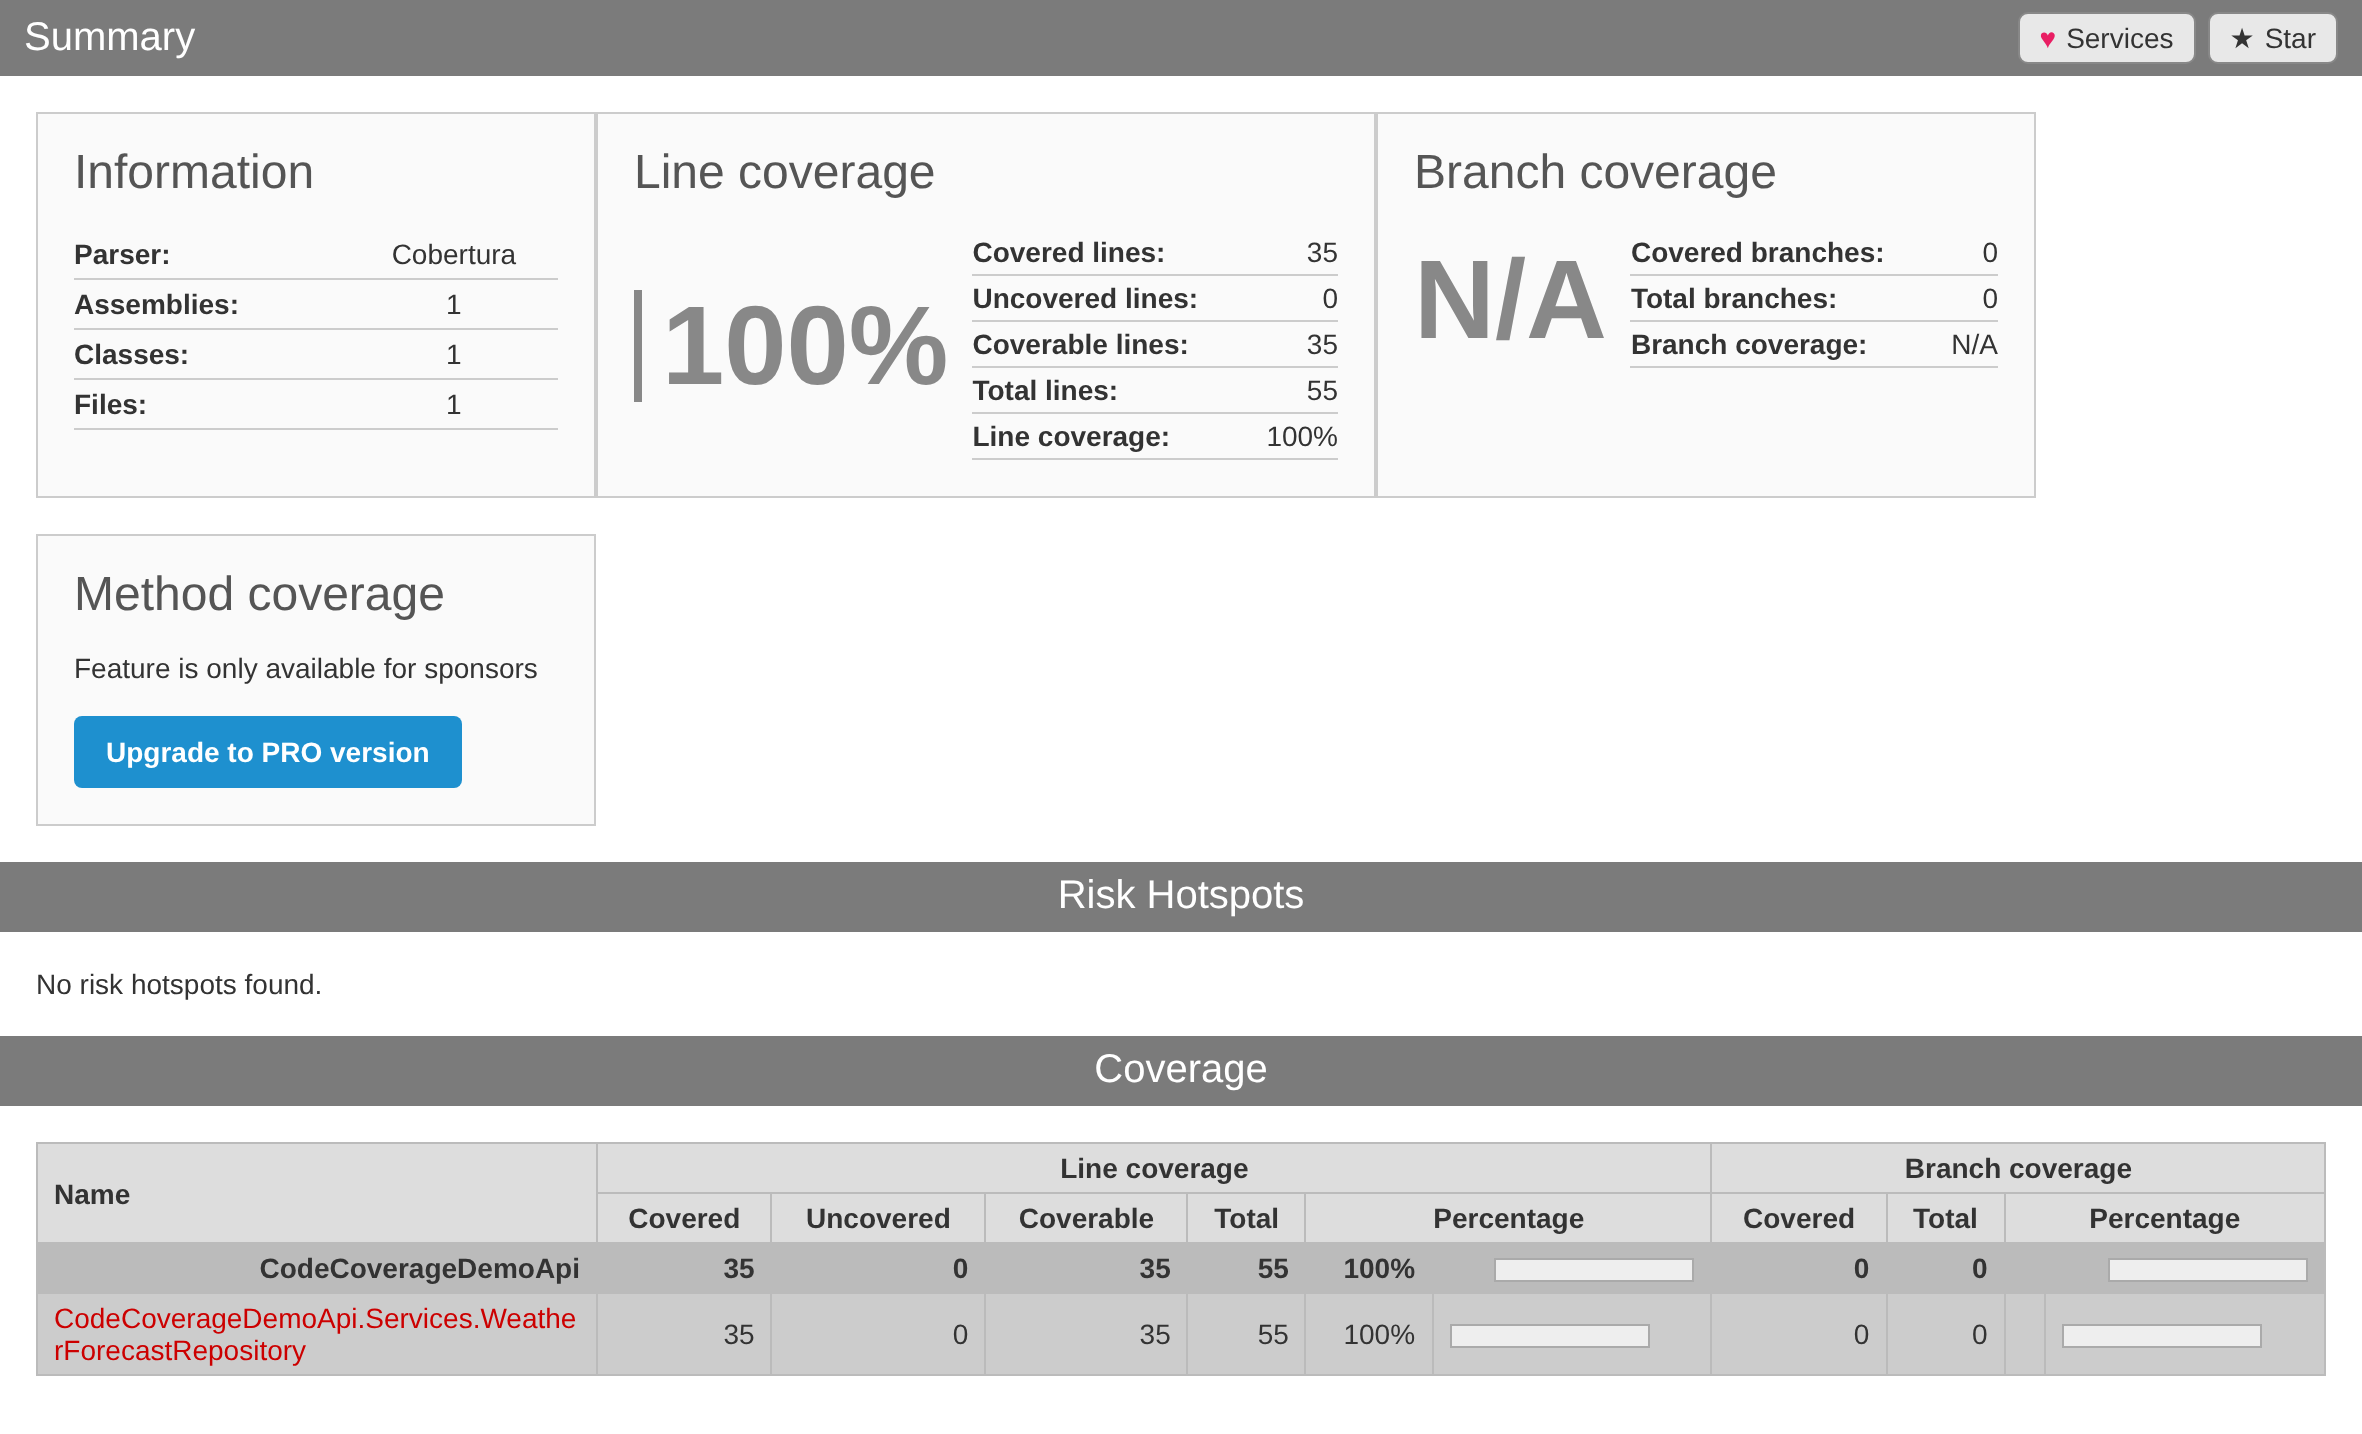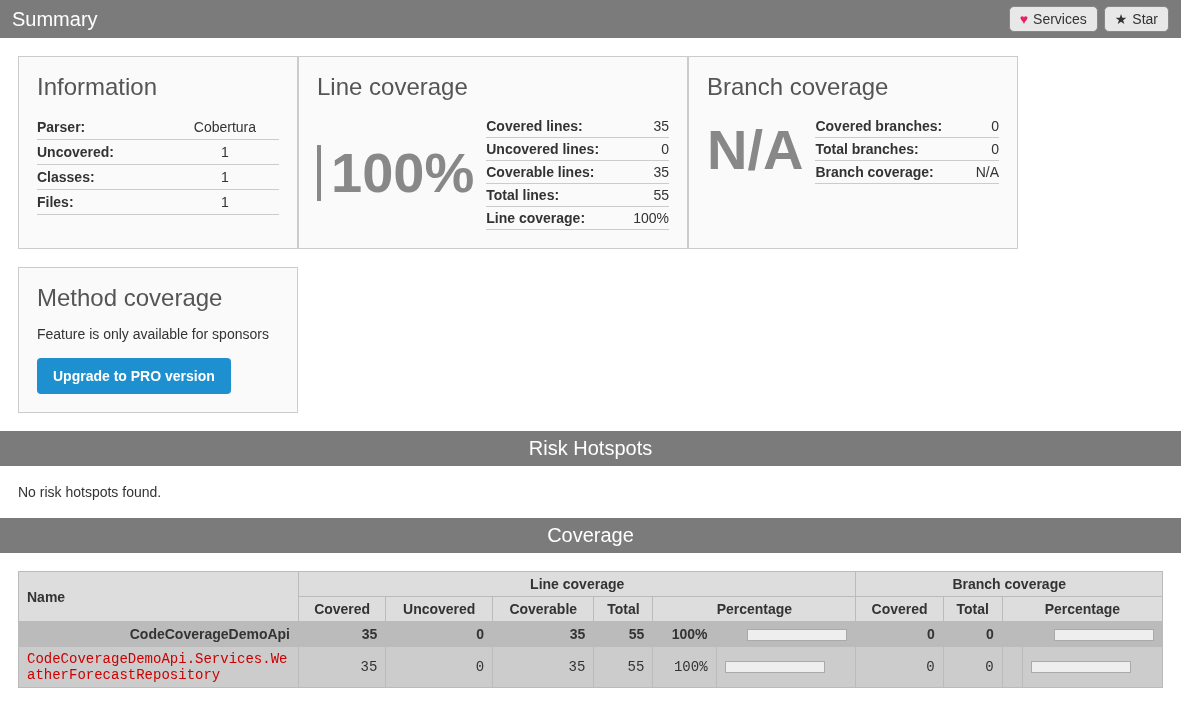--- a/index.html
+++ b/index.html
@@ -41,21 +41,21 @@
 
 .cov-table-wrap { padding: 18px; }
 .cov-table { width: 100%; border-collapse: collapse; font-size: 14px; }
 .cov-table th, .cov-table td { border: 1px solid #bbb; padding: 4px 8px; }
 .cov-table thead th { background: #ddd; text-align: center; font-weight: bold; }
 .cov-table thead tr:nth-child(2) th { background: #ddd; }
 .cov-table .name-col { text-align: left; width: 280px; }
 .cov-table .num { text-align: right; }
 .cov-table tbody tr.assembly-row { background: #bbb; font-weight: bold; }
 .cov-table tbody tr.assembly-row td { background: #bbb; text-align: right; }
-.cov-table tbody tr.class-row { background: #6d28d9; font-family: Liberation Mono, monospace; }
+.cov-table tbody tr.class-row { background: #6d28d9; }
 .cov-table tbody tr.class-row td { background: #ccc; }
 .cov-table .class-link { color: #c00; text-decoration: none; word-break: break-all; }
 .pct-bar { display: inline-block; width: 100px; height: 12px; background: #eee; border: 1px solid #aaa; position: relative; vertical-align: middle; }
 .pct-bar-fill { position: absolute; left: 0; top: 0; bottom: 0; background: #eee; }
 .pct-cell { white-space: nowrap; }
 </style>
 </head>
 <body>
 
 <div class="header-bar">
@@ -76,21 +76,21 @@
 
   <div class="card info-card">
     <h2>Information</h2>
     <table class="info-table">
       <tbody id="info-rows">
           <tr>
             <td class="lbl">Parser:</td>
             <td class="val">Cobertura</td>
           </tr>
           <tr>
-            <td class="lbl">Uncovered:</td>
+            <td class="lbl">Assemblies:</td>
             <td class="val">1</td>
           </tr>
           <tr>
             <td class="lbl">Classes:</td>
             <td class="val">1</td>
           </tr>
           <tr>
             <td class="lbl">Files:</td>
             <td class="val">1</td>
           </tr>

